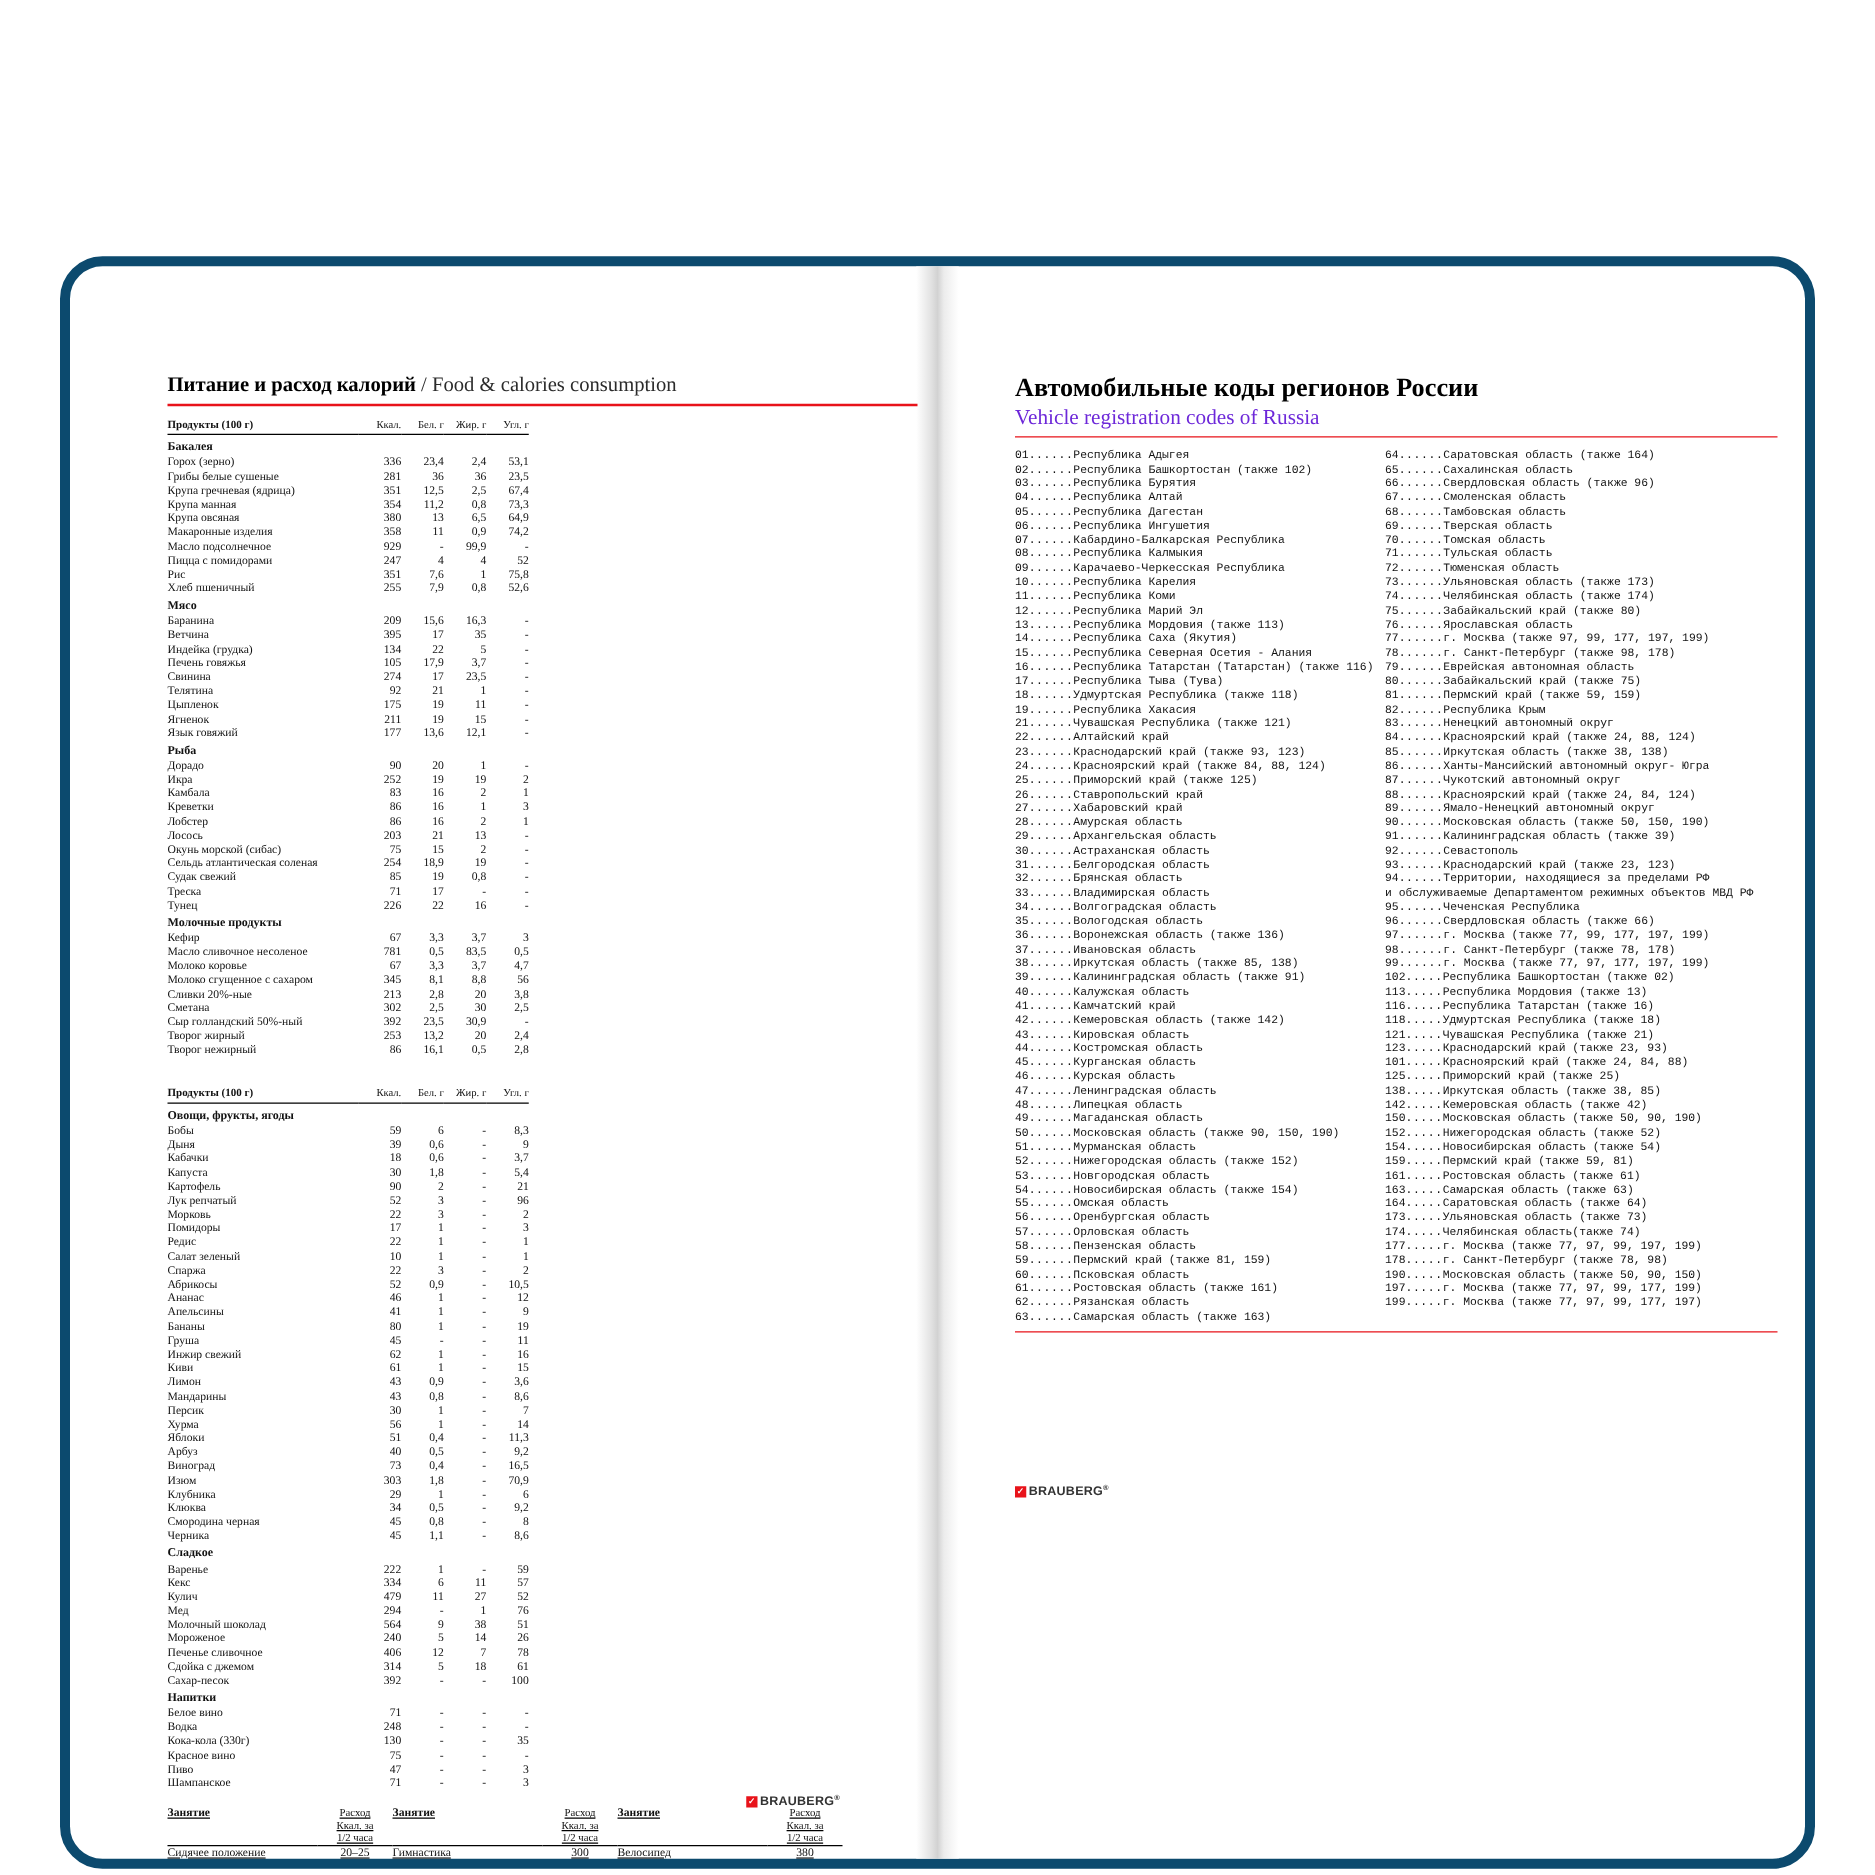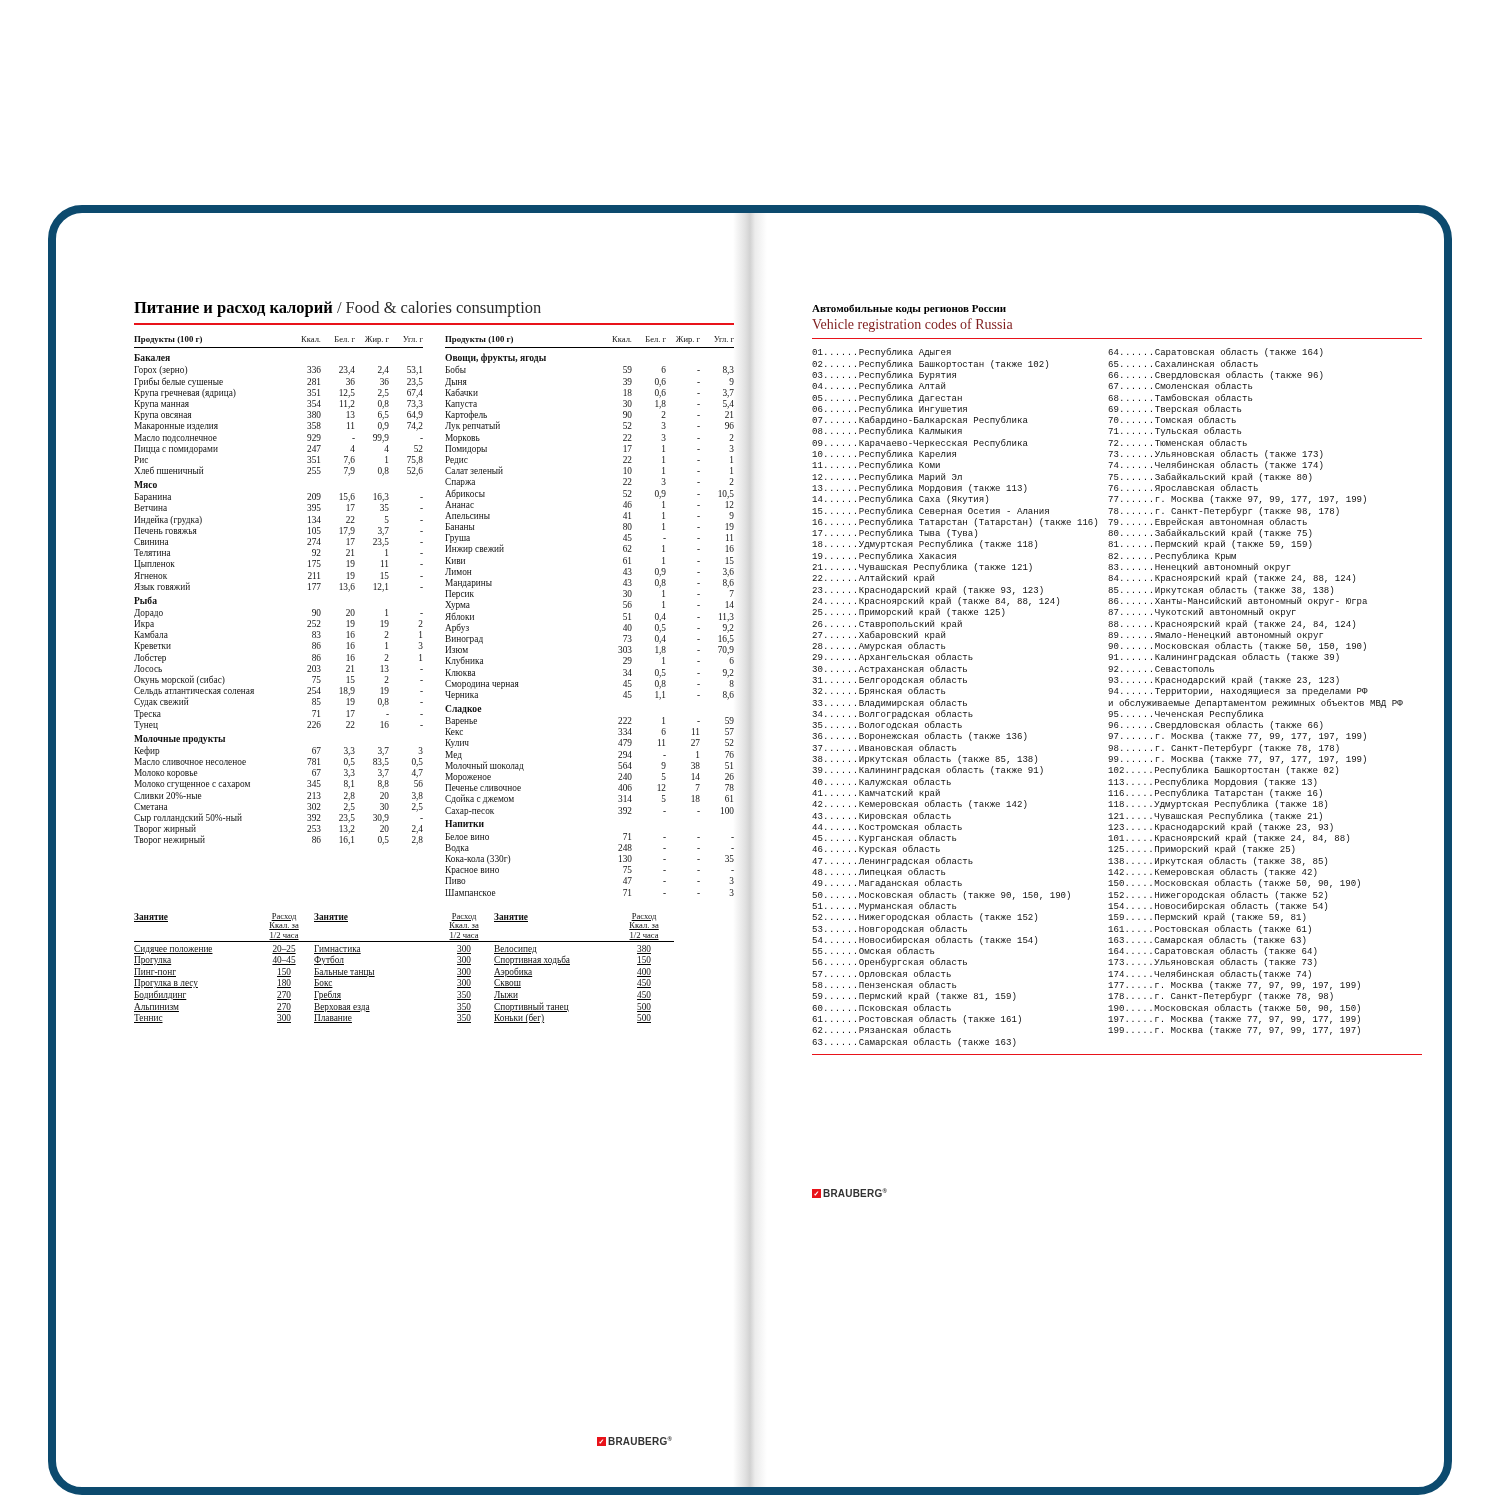--- a/index.html
+++ b/index.html
@@ -10,21 +10,21 @@
      background:linear-gradient(to right,#ffffff 0%,#e2e2e2 35%,#d2d2d2 50%,#ececec 65%,#ffffff 100%);}
   .leftpage{position:absolute;left:0;top:0;width:50%;height:100%;}
   .rightpage{position:absolute;right:0;top:0;width:50%;height:100%;}
   .corner{position:absolute;width:90px;height:90px;}
   
   .lp{position:absolute;left:78px;top:85px;width:600px;}
   .title{font-size:16.5px;}
   .title b{font-weight:bold;color:#000;}
   .title span{color:#2b2b2b;}
   .rule{height:1.6px;background:#e8131a;margin-top:5px;margin-bottom:9px;}
-  .cols{display:flex;gap:22px;}
+  .cols{display:flex;gap:22px;flex-direction:column;}
   .col{width:289px;}
   table.food{width:100%;border-collapse:collapse;font-size:9.3px;color:#111;}
   table.food td{padding:0.4px 0;vertical-align:bottom;line-height:10.4px;}
   table.food td.n{text-align:right;width:34px;}
   table.food td.nm{text-align:left;}
   tr.hdr td{font-size:8.8px;padding-bottom:3px;}
   tr.hdr td.n{font-size:8.5px;}
   .secline td{border-top:1px solid #000;height:1px;padding:0;}
   tr.grp td{font-weight:bold;font-size:9.6px;padding-top:3px;padding-bottom:1.5px;}
   .note{font-style:italic;font-size:8.6px;line-height:10.5px;margin-top:10px;color:#111;}
@@ -35,22 +35,22 @@
   table.acts td.a{width:120px;}
   table.acts td.v{width:60px;text-align:center;}
   table.acts tr.h td{font-weight:bold;font-size:9.3px;vertical-align:top;}
   table.acts tr.h td.v{font-weight:normal;font-size:8.6px;line-height:9.6px;text-align:center;}
   .acthr{border-top:1px solid #000;}
   .brand{position:absolute;right:78px;bottom:40px;font-family:"Liberation Sans",sans-serif;font-size:10px;font-weight:bold;color:#333;letter-spacing:.2px;}
   .brand .sq{display:inline-block;width:9px;height:9px;background:#e8131a;color:#fff;font-size:7px;text-align:center;line-height:9px;margin-right:2px;vertical-align:1px;}
   .brand sup{font-size:6px;}
   
   .rp{position:absolute;left:62px;top:85px;width:610px;}
-  .rtitle b{font-size:11px;}
-  .rsub{font-size:14px;color:#7f1d1d;margin-top:1px;}
+  .rtitle b{font-size:21px;}
+  .rsub{font-size:17px;color:#6d28d9;margin-top:1px;}
   .codes{display:flex;margin-top:8px;font-family:Liberation Mono, monospace;}
   .ccol{width:296px;}
   .crow{font-size:9.1px;line-height:11.3px;color:#111;white-space:nowrap;}
   .crow .num{display:inline-block;}
   .crow .dots{letter-spacing:.5px;}
   .plain{font-size:9.1px;line-height:11.3px;color:#111;}
   .bottomrule{height:1.4px;background:#e8131a;margin-top:6px;}
   .toprule{height:1.4px;background:#e8131a;margin-top:5px;margin-bottom:8px;}
 </style>
 </head>

